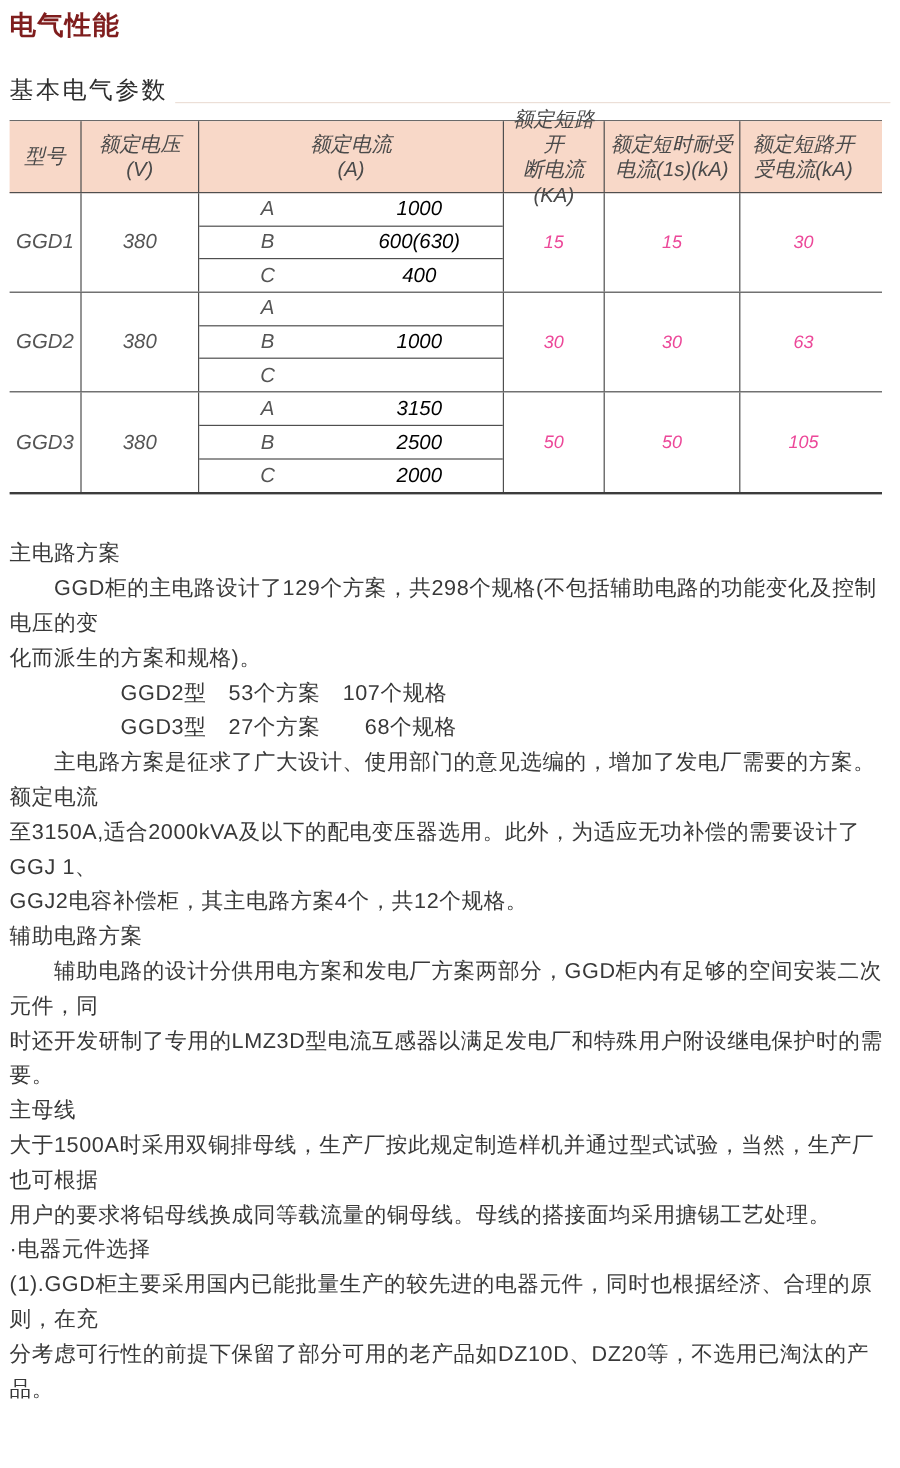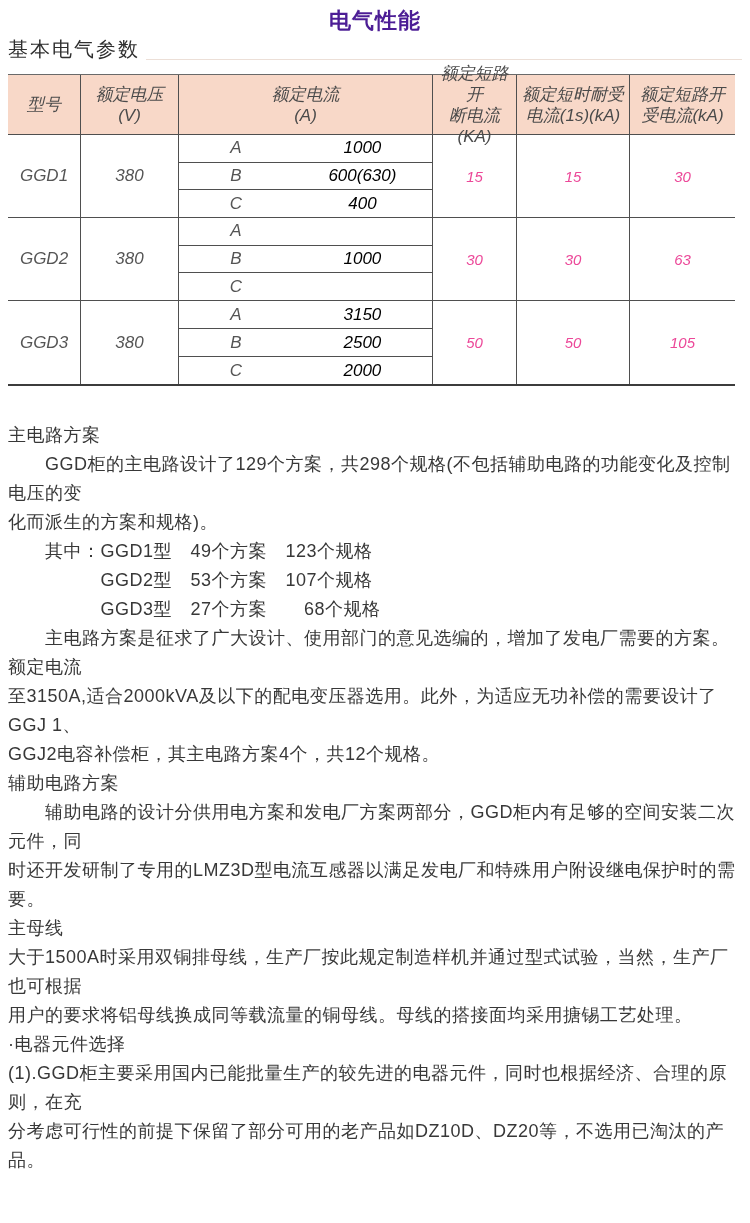--- a/index.html
+++ b/index.html
@@ -5,22 +5,22 @@
   * { margin:0; padding:0; box-sizing:border-box; }
   html,body { background:#ffffff; }
   body {
     width:750px; height:1223px;
     font-family:"Liberation Sans","DejaVu Sans",sans-serif;
     color:#3a3a3a; overflow:hidden;
   }
   .page { padding:6px 8px 0 8px; }
 
   .doc-title {
-    font-size:22px; font-weight:bold; color:#4c1d95;
-    letter-spacing:1px; text-align:center;
+    font-size:22px; font-weight:bold; color:#7f1d1d;
+    letter-spacing:1px; margin-bottom:26px;
   }
   .subtitle-row { display:flex; align-items:flex-end; margin-bottom:11px; }
   .section-subtitle { font-size:20px; font-weight:normal; color:#2f2f2f; letter-spacing:2px; }
   .subtitle-rule { flex:1; border-bottom:1px solid #ecdfd7; margin-bottom:3px; margin-left:6px; }
 
   
   .spec-table {
     width:727px;
     border-top:1px solid #6a6a6a;
     border-bottom:2px solid #3c3c3c;
@@ -29,21 +29,21 @@
   .tr { display:flex; }
   .tr-head {
     height:60px; background:#f8d8c8;
     border-bottom:1px solid #4f4f4f;
   }
   .th, .td {
     display:flex; align-items:center; justify-content:center;
     text-align:center; border-right:1px solid #4f4f4f;font-style:italic;
   }
   .th { white-space:pre-line; line-height:21px; }
-  .c1 { width:73px; }
+  .c1 { width:60px; }
   .c2 { width:98px; }
   .c3 { width:254px; }
   .c4 { width:84px; }
   .c5 { width:113px; }
   .c6 { width:105px; border-right:none; }
   .tr-body { height:83px; border-bottom:1px solid #4f4f4f; }
   .tr-body:last-child { border-bottom:none; }
   .td { font-size:17px; color:#555; }
   .td-num { font-size:15px; color:#ec4899; }
   .currents { flex-direction:column; padding:0; align-items:stretch; justify-content:stretch; }
@@ -150,21 +150,20 @@
       <div class="td c5 td-num">50</div>
       <div class="td c6 td-num">105</div>
     </div>
 
   </div>
 
   <div class="content">
     <div class="line">主电路方案</div>
     <div class="line">　　GGD柜的主电路设计了129个方案，共298个规格(不包括辅助电路的功能变化及控制电压的变</div>
     <div class="line">化而派生的方案和规格)。</div>
-    <div class="line">　　其中：GGD1型　49个方案　123个规格</div>
     <div class="line">　　　　　GGD2型　53个方案　107个规格</div>
     <div class="line">　　　　　GGD3型　27个方案　　68个规格</div>
     <div class="line">　　主电路方案是征求了广大设计、使用部门的意见选编的，增加了发电厂需要的方案。额定电流</div>
     <div class="line">至3150A,适合2000kVA及以下的配电变压器选用。此外，为适应无功补偿的需要设计了GGJ 1、</div>
     <div class="line">GGJ2电容补偿柜，其主电路方案4个，共12个规格。</div>
     <div class="line">辅助电路方案</div>
     <div class="line">　　辅助电路的设计分供用电方案和发电厂方案两部分，GGD柜内有足够的空间安装二次元件，同</div>
     <div class="line">时还开发研制了专用的LMZ3D型电流互感器以满足发电厂和特殊用户附设继电保护时的需要。</div>
     <div class="line">主母线</div>
     <div class="line">大于1500A时采用双铜排母线，生产厂按此规定制造样机并通过型式试验，当然，生产厂也可根据</div>

